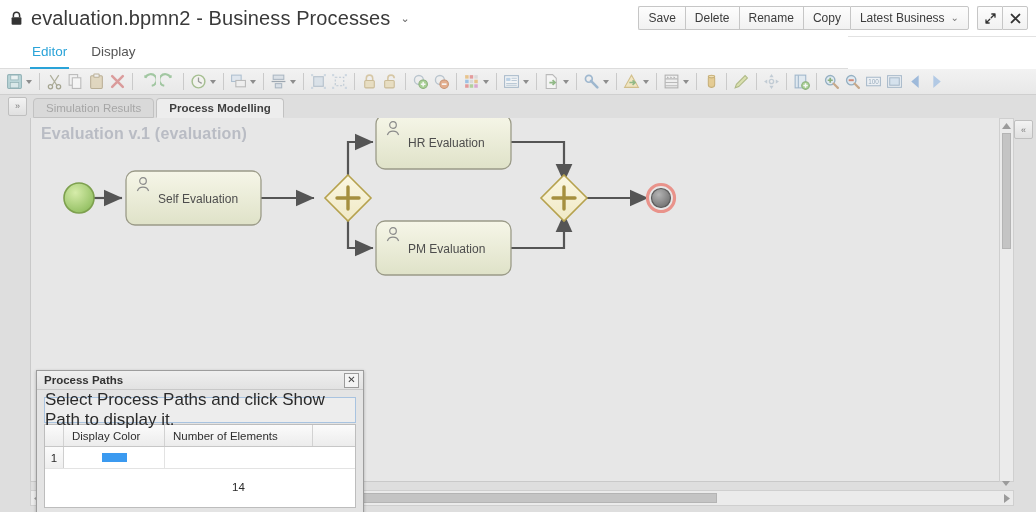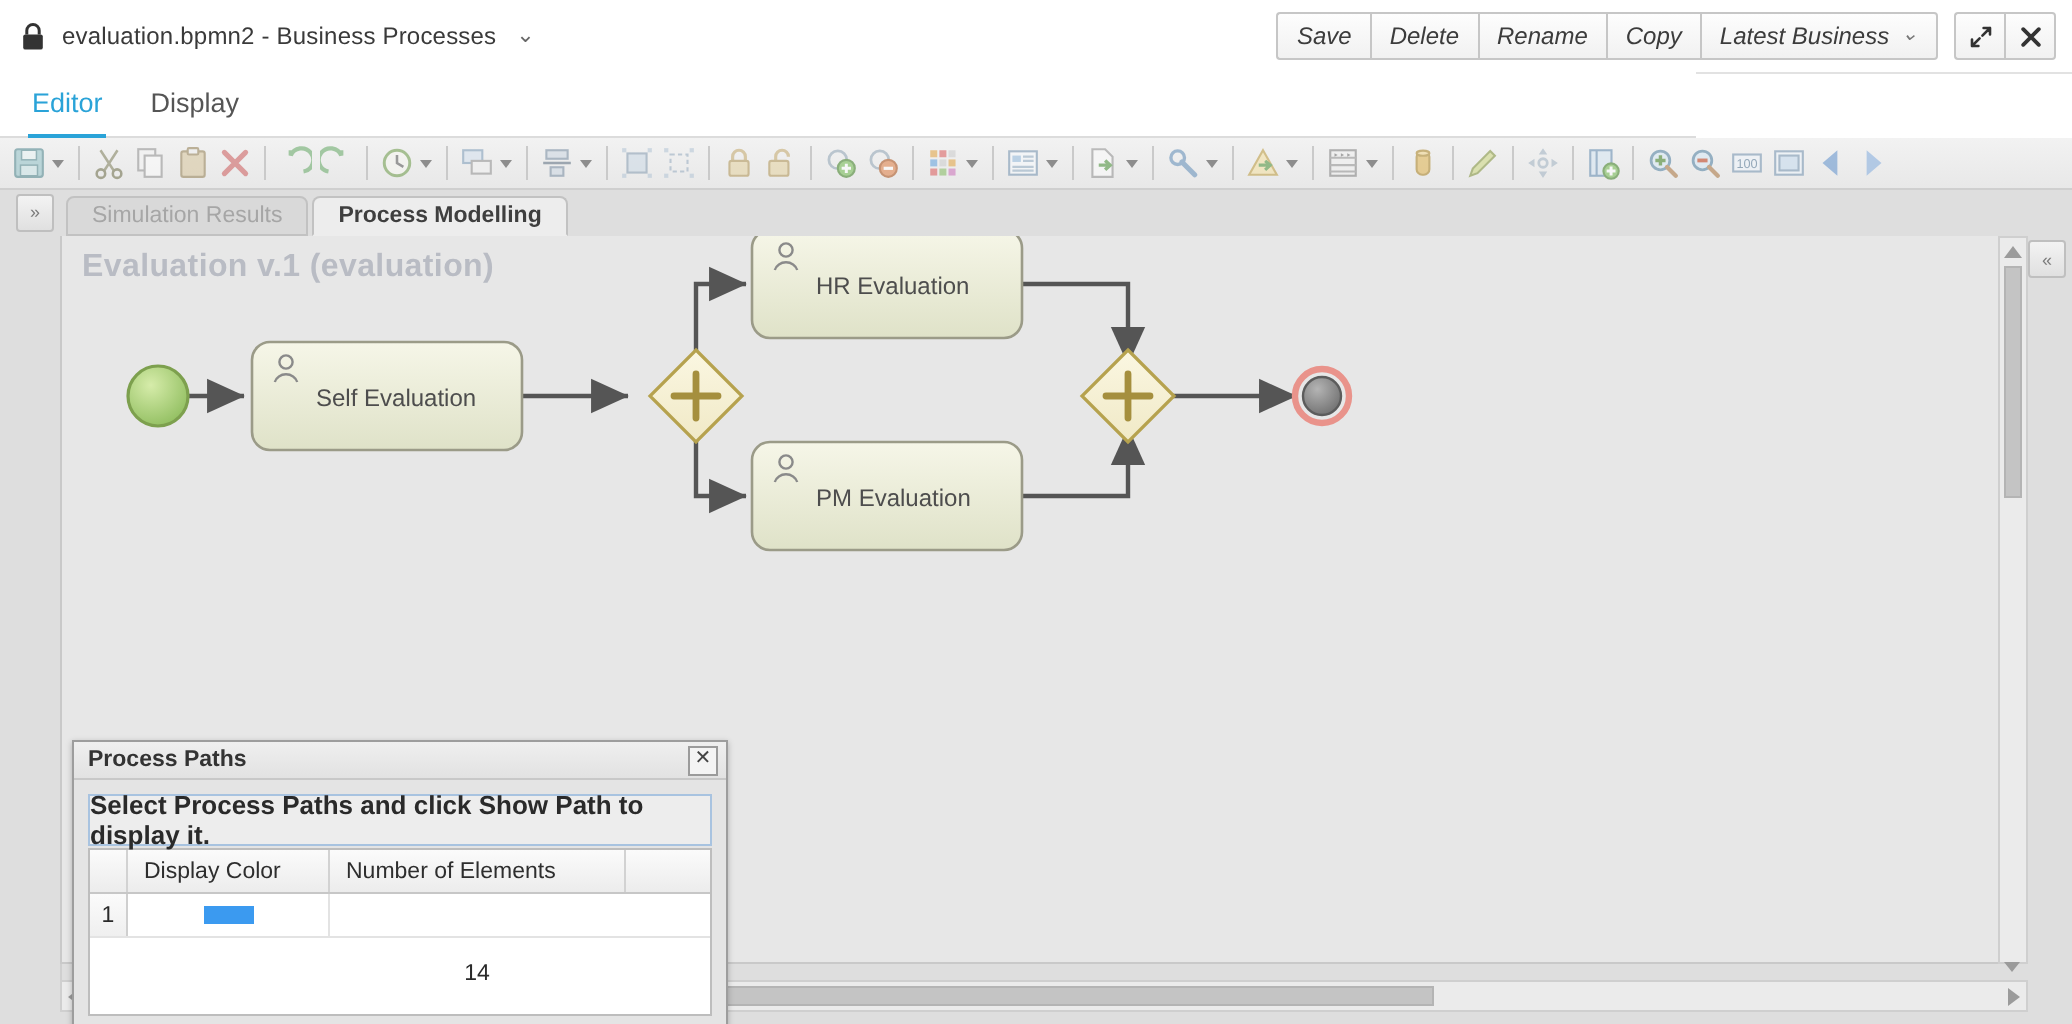--- a/index.html
+++ b/index.html
@@ -13,56 +13,56 @@
 
   
   .titlebar{
     position:absolute;left:0;top:0;width:1036px;height:36px;
     background:#ffffff;border-bottom:1px solid #e2e2e2;
     display:flex;align-items:center;
   }
   .title-left{display:flex;align-items:center;padding-left:10px;gap:8px;}
   .lock-icon{width:13px;height:15px;display:block;}
   .doc-title{
-    font-size:12px;color:#3a3a3a;font-weight:400;letter-spacing:.1px;
+    font-size:20px;color:#3a3a3a;font-weight:400;letter-spacing:.1px;
     white-space:nowrap;
   }
   .title-caret{
     font-size:11px;color:#666;margin-left:2px;user-select:none;line-height:1;
   }
   .title-right{
     margin-left:auto;display:flex;align-items:center;padding-right:8px;gap:0;
   }
   .btn-group{display:flex;align-items:center;}
   .tbtn{
     height:22px;min-width:0;padding:0 9px;
     background:linear-gradient(#fdfdfd,#f1f1f1);
     border:1px solid #c6c6c6;border-right-width:0;
     font-size:12px;color:#3c3c3c;line-height:20px;
     display:flex;align-items:center;justify-content:center;
-    white-space:nowrap;cursor:default;font-style:italic;
+    white-space:nowrap;cursor:default;
   }
   .tbtn:first-child{border-radius:2px 0 0 2px;}
   .tbtn:last-child{border-right-width:1px;border-radius:0 2px 2px 0;}
   .tbtn .cv{font-size:10px;color:#777;margin-left:6px;}
   .group-gap{width:8px;}
   .icbtn{
     width:24px;height:22px;padding:0;
     background:linear-gradient(#fdfdfd,#f1f1f1);
     border:1px solid #c6c6c6;border-right-width:0;
     display:flex;align-items:center;justify-content:center;cursor:default;
   }
   .icbtn:first-child{border-radius:2px 0 0 2px;}
   .icbtn:last-child{border-right-width:1px;border-radius:0 2px 2px 0;}
 
   
   .maintabs{
     position:absolute;left:0;top:36px;width:848px;height:33px;
     background:#fff;border-bottom:1px solid #dcdcdc;
-    display:flex;align-items:flex-end;padding-left:4px;box-sizing:border-box;
+    display:flex;align-items:flex-end;padding-left:20px;box-sizing:border-box;
   }
   .mtab{
     font-size:13.5px;color:#555;padding:0 12px 9px 12px;position:relative;cursor:default;
   }
   .mtab.active{color:#2aa3d8;}
   .mtab.active:after{
     content:"";position:absolute;left:10px;right:10px;bottom:-1px;height:2px;background:#2aa3d8;
   }
 
   
@@ -174,21 +174,21 @@
   .dlg-close{
     margin-left:auto;width:13px;height:13px;border:1px solid #9b9b9b;background:#f4f4f4;
     display:flex;align-items:center;justify-content:center;font-size:10px;line-height:1;color:#444;
     cursor:default;
   }
   .dlg-body{padding:7px;}
   .banner{
     background:#ededed;border:1px solid #a8c3e0;height:26px;
     display:flex;align-items:center;justify-content:center;box-sizing:border-box;
   }
-  .banner-text{font-size:13px;font-weight:bold;color:#2a2a2a;}
+  .banner-text{font-size:17px;font-weight:normal;color:#2a2a2a;}
   .tbl{
     margin-top:1px;border:1px solid #bdbdbd;background:#fff;box-sizing:border-box;
     height:84px;
   }
   .tbl-head{display:flex;height:21px;background:linear-gradient(#fbfbfb,#ececec);
     border-bottom:1px solid #c7c7c7;justify-content:flex-end;}
   .th{
     font-size:11.5px;color:#2e2e2e;display:flex;align-items:center;
     padding-left:8px;border-right:1px solid #d2d2d2;box-sizing:border-box;
   }

